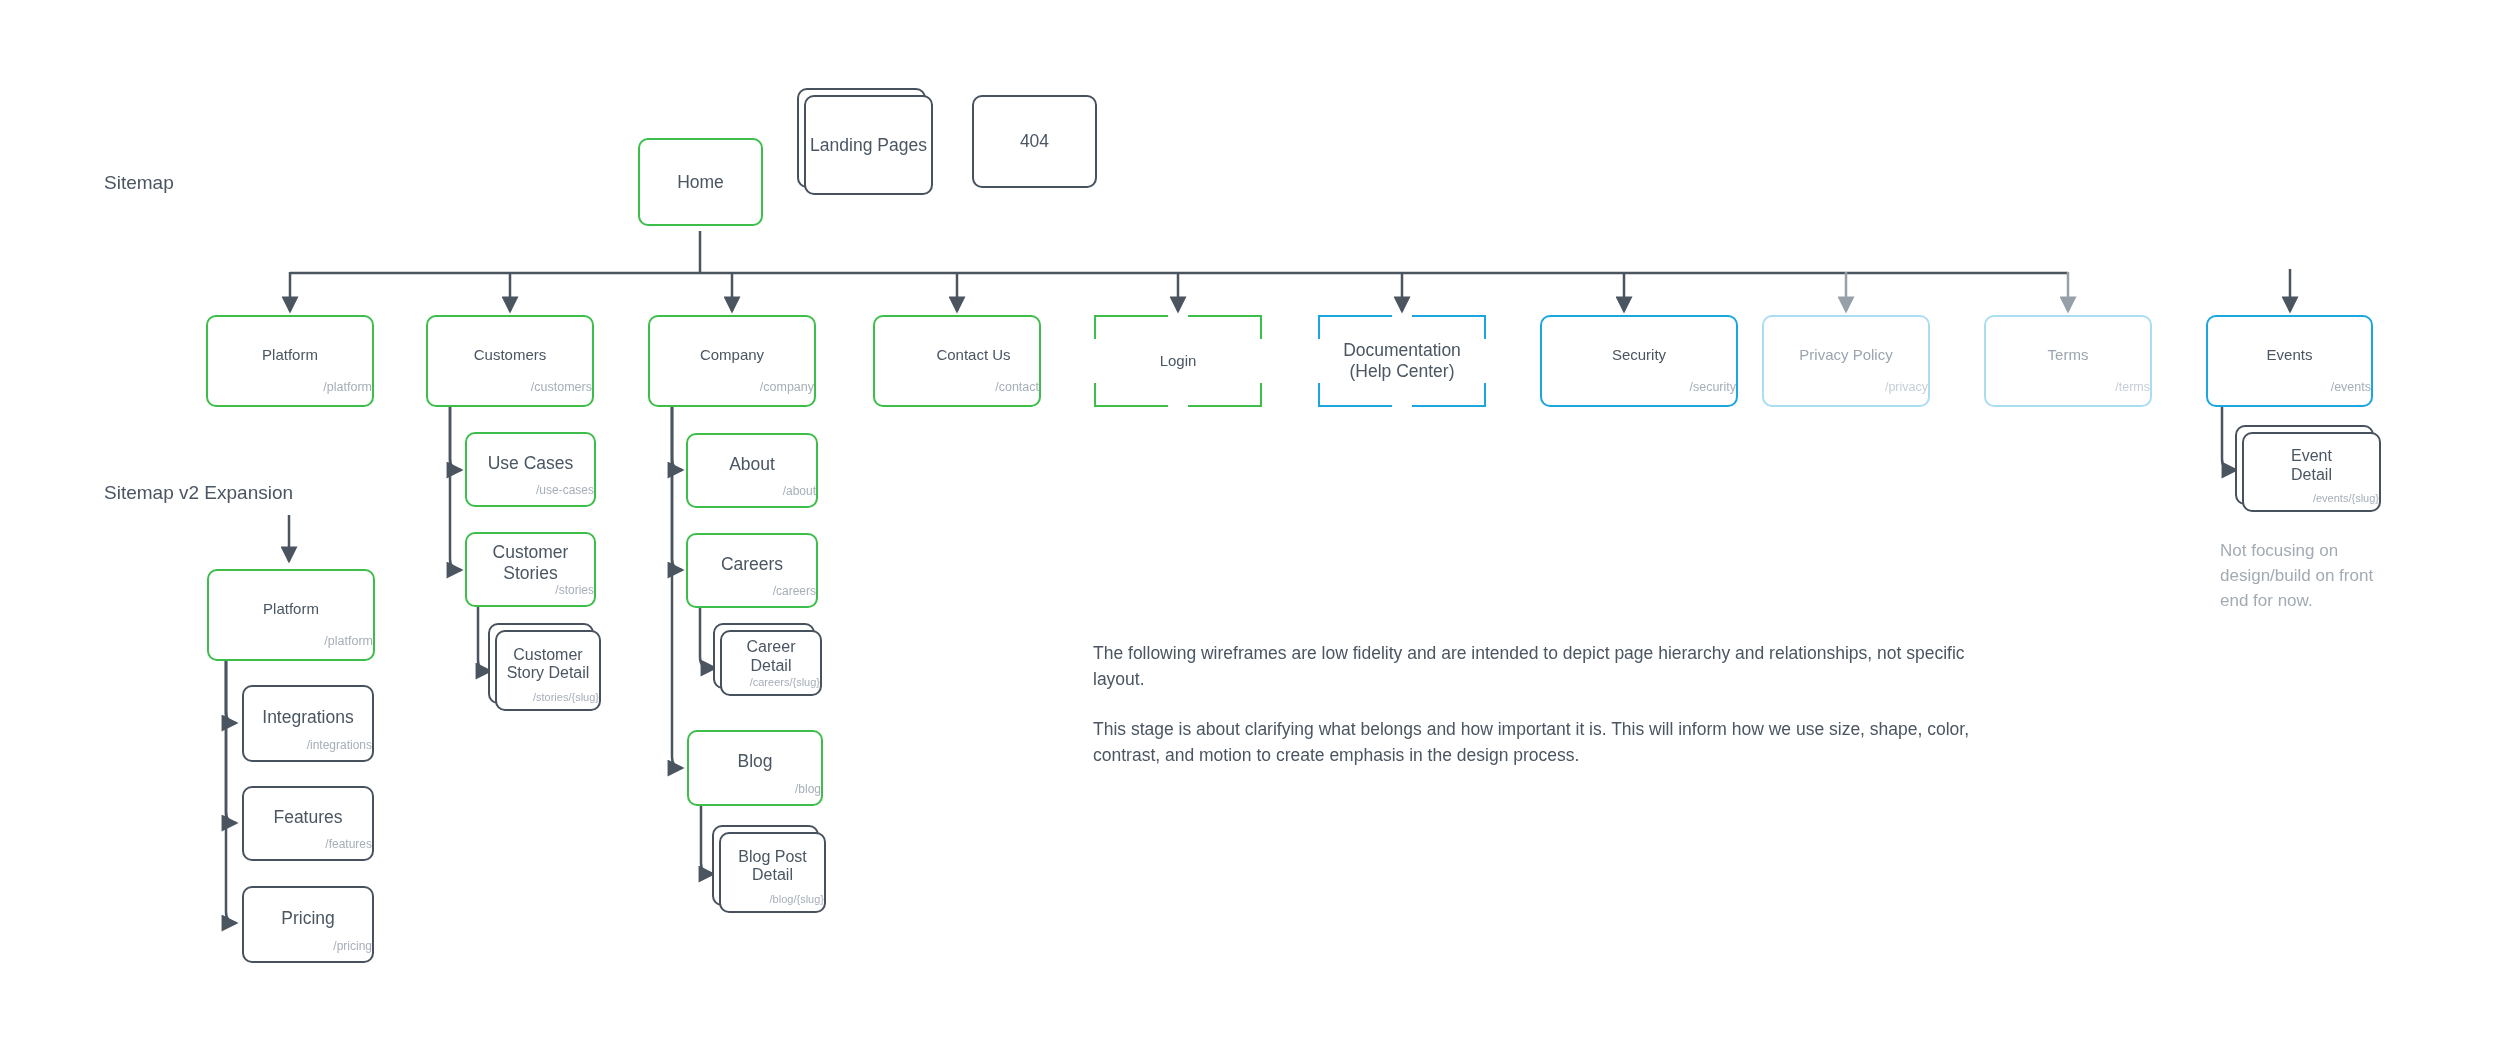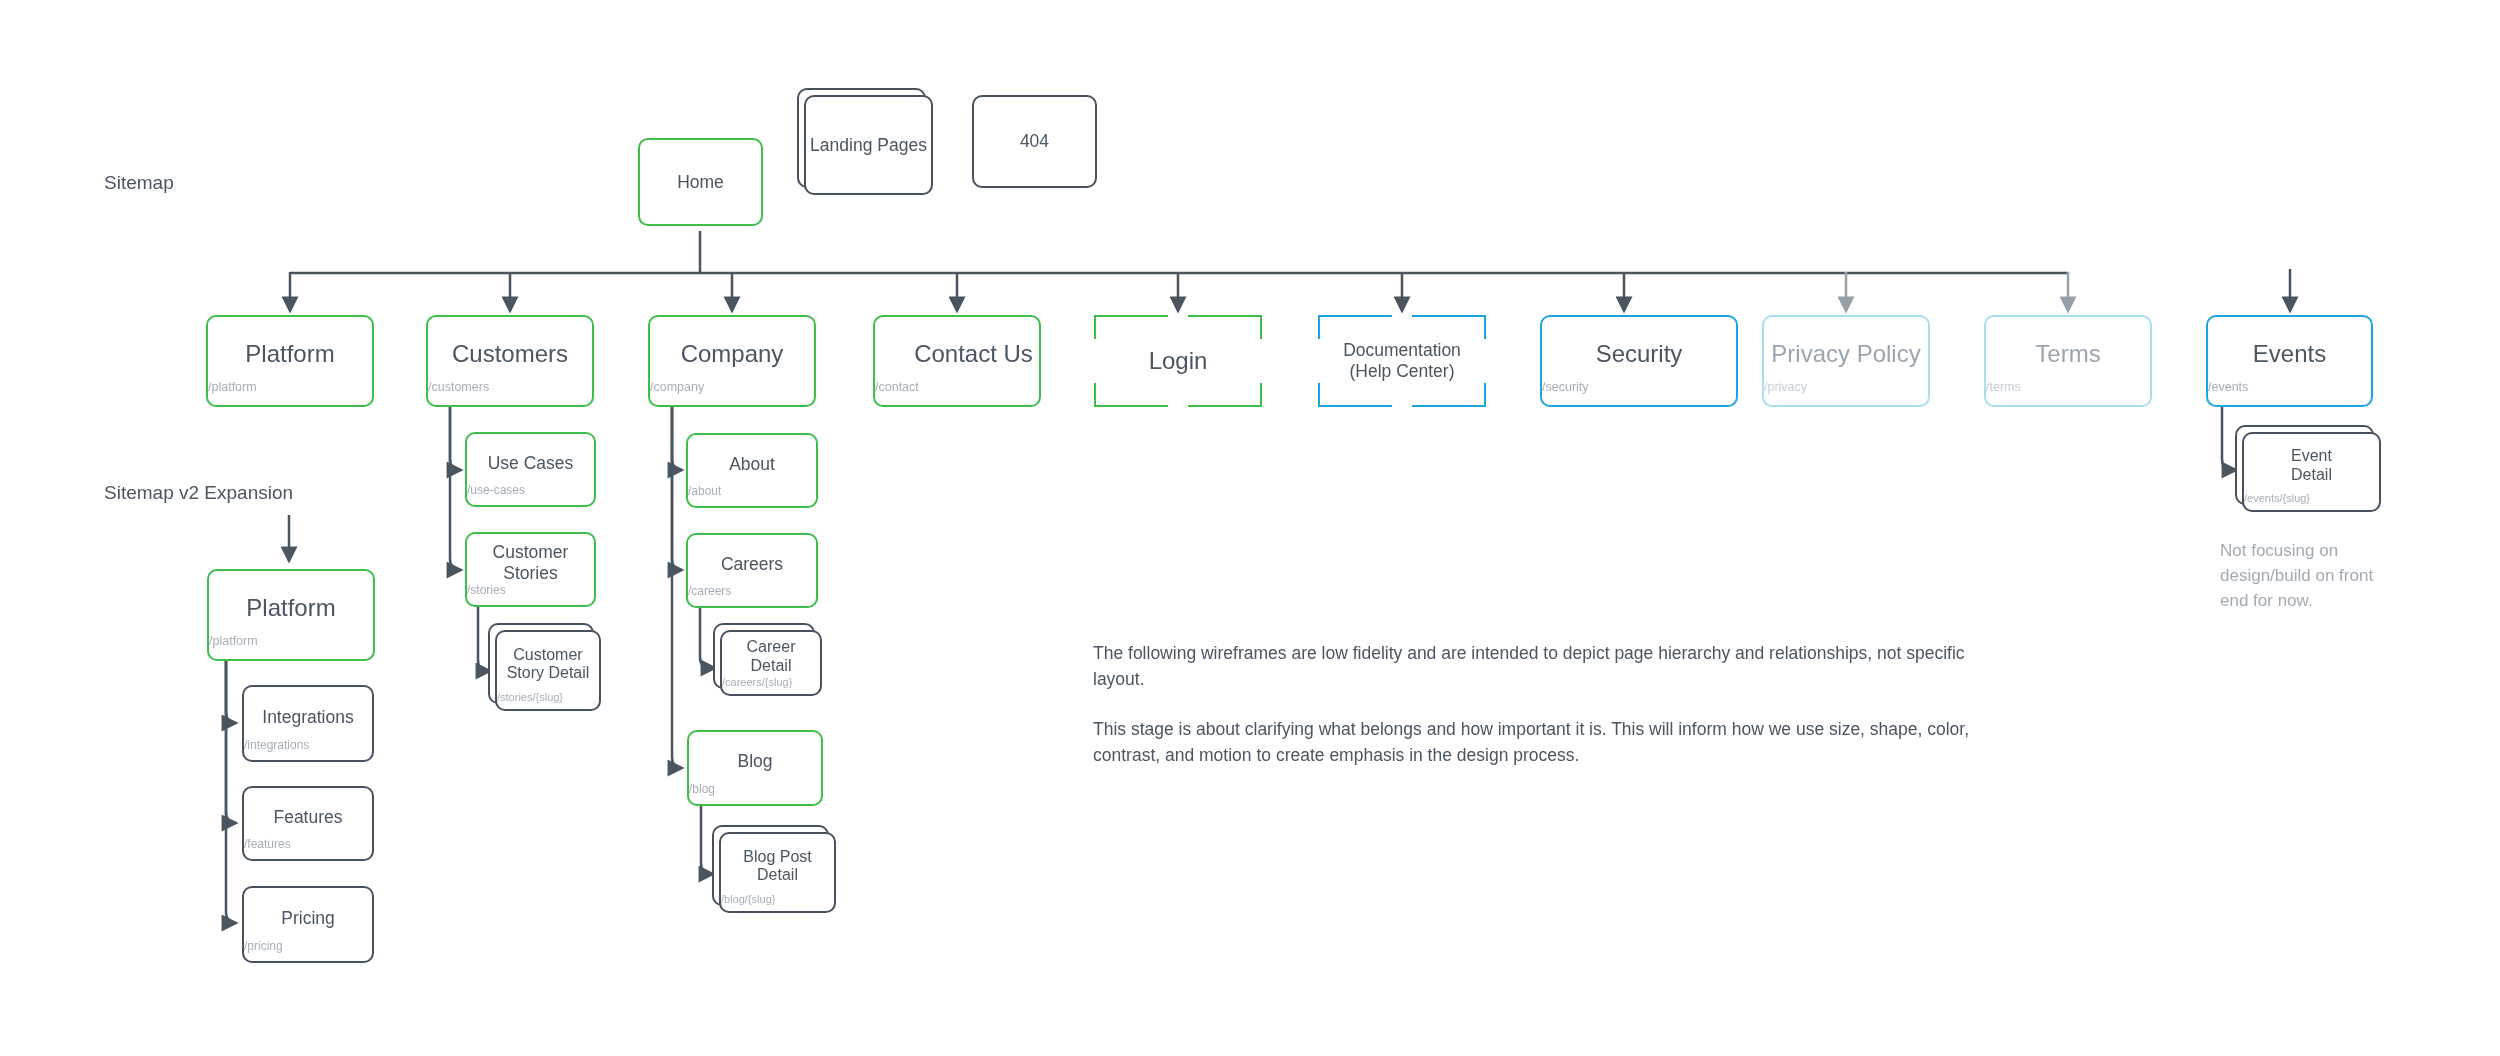--- a/index.html
+++ b/index.html
@@ -15,23 +15,23 @@
   .para{left:1093px;width:905px;font-size:17.5px;line-height:26px;}
   .para1{top:640px;}
   .para2{top:716px;}
   .note{left:2220px;top:538px;width:168px;font-size:17px;line-height:25px;color:#A2ABB3;}
   
   .node{
     position:absolute;box-sizing:border-box;background:#fff;border-radius:10px;
     display:flex;align-items:center;justify-content:center;text-align:center;z-index:2;
   }
   .node .title{color:#4A5662;line-height:1.2;white-space:pre-line;z-index:2;}
-  .node .slug{position:absolute;left:0;right:0;text-align:left;color:#A6AEB8;z-index:2;}
+  .node .slug{position:absolute;left:0;right:0;text-align:right;color:#A6AEB8;z-index:2;}
   .has-slug{padding-bottom:13px;}
-  .sz-lg .title{font-size:24px;} .sz-md .title{font-size:17.5px;} .sz-sm .title{font-size:16px;line-height:1.15;}
+  .sz-lg .title{font-size:15px;} .sz-md .title{font-size:17.5px;} .sz-sm .title{font-size:16px;line-height:1.15;}
   .sz-lg .slug{font-size:12.5px;bottom:11px;} .sz-md .slug{font-size:12px;bottom:8px;} .sz-sm .slug{font-size:11px;bottom:6px;}
   .s-green{border:2.5px solid #3DBE4B;}
   .s-blue{border:2.5px solid #1BA6DF;}
   .s-dark{border:2.5px solid #47525E;}
   .s-faded{border:2.5px solid #AADDF2;}
   .s-faded .title{color:#9AA5AF;} .s-faded .slug{color:#C6CED6;}
   
   .s-bracket{border:none;background:transparent;}
   .corner{position:absolute;width:44%;height:24px;box-sizing:border-box;}
   .c-tl{top:0;left:0;border-top:2.5px solid;border-left:2.5px solid;}
@@ -185,21 +185,21 @@
       <div class="box has-slug">
         <div class="title">Career
 Detail</div>
         <div class="slug">/careers/{slug}</div>
       </div>
     </div>
     <div class="node sz-md s-green has-slug" style="left: 687px; top: 730px; width: 136px; height: 76px;">
       <div class="title">Blog</div>
       <div class="slug">/blog</div>
     </div>
-    <div class="node sz-sm stackwrap" style="left: 719px; top: 832px; width: 117px; height: 81px;">
+    <div class="node sz-sm stackwrap" style="left: 719px; top: 832px; width: 107px; height: 81px;">
       <div class="back"></div>
       <div class="box has-slug">
         <div class="title">Blog Post
 Detail</div>
         <div class="slug">/blog/{slug}</div>
       </div>
     </div>
     <div class="node sz-sm stackwrap" style="left: 2242px; top: 432px; width: 139px; height: 80px;">
       <div class="back"></div>
       <div class="box has-slug">

